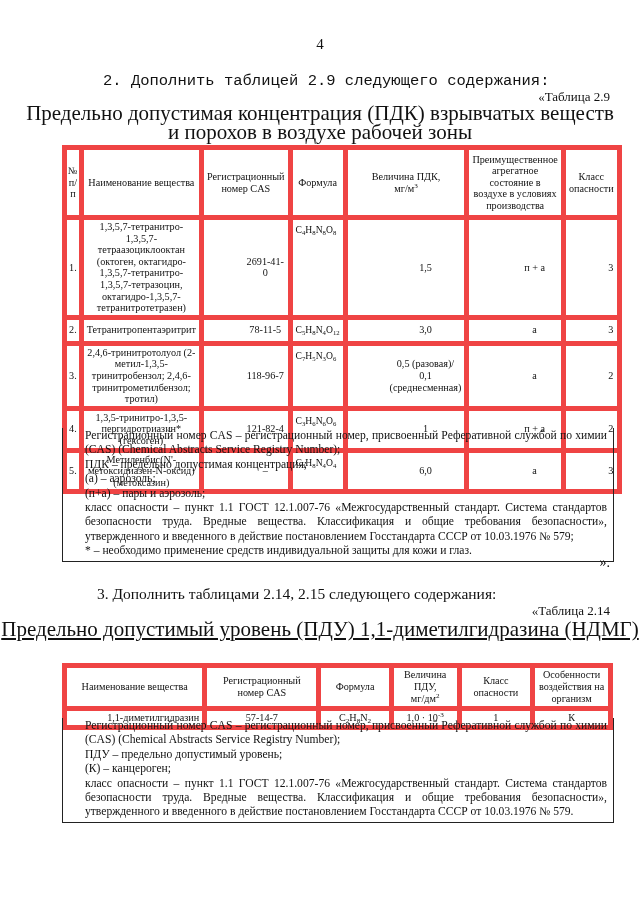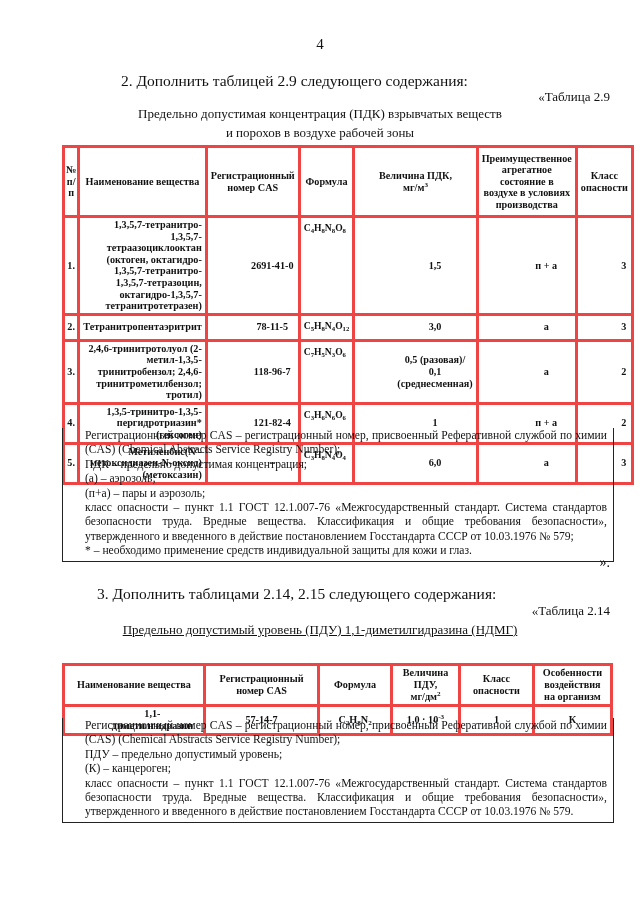--- a/index.html
+++ b/index.html
@@ -4,29 +4,29 @@
 <style>
   html, body { margin: 0; padding: 0; background: #ffffff; }
   body {
     width: 640px; height: 904px; position: relative; overflow: hidden;
     font-family: "Liberation Serif", "DejaVu Serif", serif; color: #111;
   }
   .abs { position: absolute; }
   .page-num { left: 0; width: 640px; top: 36px; text-align: center; font-size: 15px; }
   .section-heading { font-size: 15.5px; white-space: nowrap; }
   .table-label { font-size: 13px; text-align: left; white-space: nowrap; }
-  .table-title { left: 0; width: 100%; text-align: center; font-size: 13px; line-height: 19px; }
+  .table-title { left: 0; width: 100%; text-align: center; font-size: 21px; line-height: 19px; }
 
   table { border-collapse: collapse; position: absolute; }
-  td, th { border: 3px solid #ef4444; font-weight: bold; padding: 1px 3px; vertical-align: middle; }
+  td, th { border: 5px solid #ef4444; font-weight: normal; padding: 1px 3px; vertical-align: middle; }
 
   #t1 { left: 62px; top: 145px; width: 551px; font-size: 10.2px; line-height: 11.6px; }
   #t1 th { text-align: center; }
   #t1 td.c { text-align: center; padding-left: 42px; }
-  #t1 td.l { text-align: right; }
+  #t1 td.l { text-align: center; }
   #t1 td.num { text-align: center; padding: 0 2px; }
   #t1 .formula { vertical-align: top; padding-top: 4px; text-align: left; font-size: 9.6px; }
 
   .notes {
     border: 1px solid #222; border-top: none;
     font-size: 11.6px; line-height: 14.4px; padding: 1px 6px 2px 22px; text-align: justify;
   }
   .notes p { margin: 0; }
   #notes1 { left: 62px; top: 428px; width: 522px; }
   #notes2 { left: 62px; top: 718px; width: 522px; }
@@ -37,21 +37,21 @@
   #t2 th, #t2 td { text-align: center; }
   #t2 td.l { text-align: center; padding-left: 40px; }
   sub { font-size: 70%; vertical-align: -2px; line-height: 0; }
   sup { font-size: 70%; vertical-align: 4px; line-height: 0; }
 </style>
 </head>
 <body>
 
 <div class="abs page-num">4</div>
 
-<div class="abs section-heading" style="left:121px; top:72px;">2. Дополнить таблицей 2.9 следующего содержания:</div>
+<div class="abs section-heading" style="left:103px; top:72px;font-family:Liberation Mono, monospace;">2. Дополнить таблицей 2.9 следующего содержания:</div>
 <div class="abs table-label" style="right:30px; top:89px;">«Таблица 2.9</div>
 <div class="abs table-title" style="top:104px;">
   <div>Предельно допустимая концентрация (ПДК) взрывчатых веществ</div>
   <div>и порохов в воздухе рабочей зоны</div>
 </div>
 
 <table id="t1">
   <colgroup>
     <col style="width:17px">
       <col style="width:126px">

